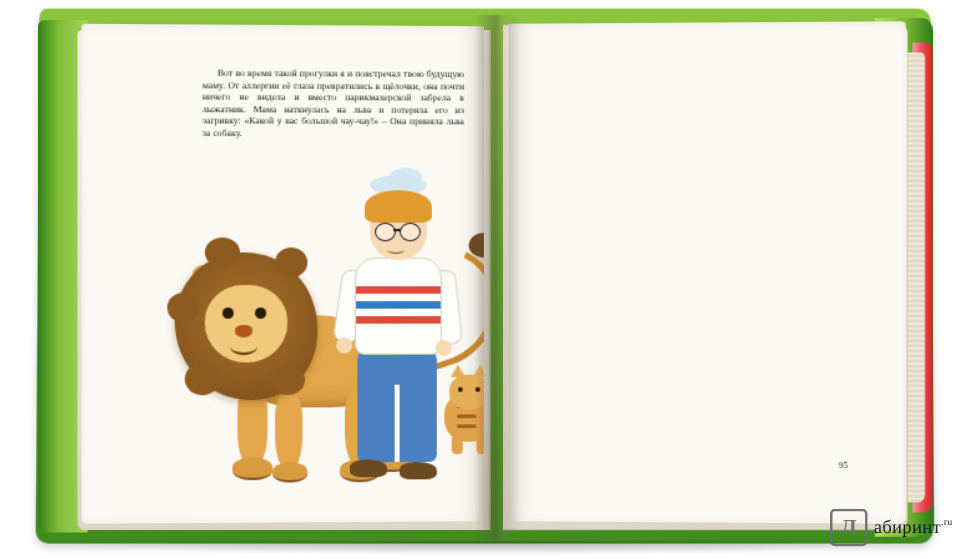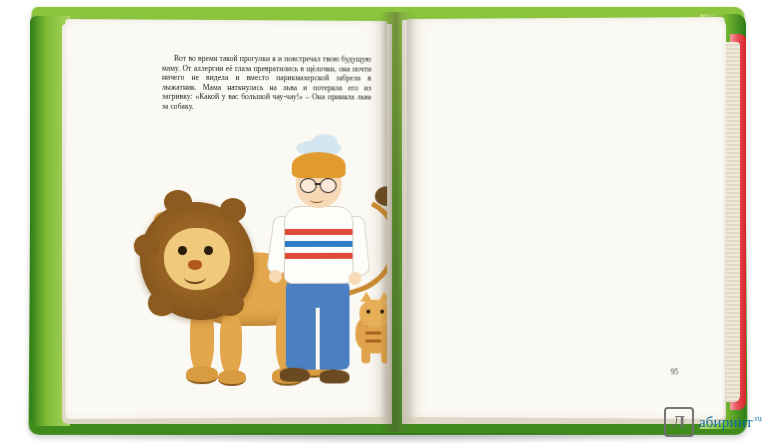--- a/index.html
+++ b/index.html
@@ -432,21 +432,21 @@
     align-items: center;
     justify-content: center;
     color: #6f6f6f;
     font-family: "Liberation Serif", serif;
     font-size: 17px;
     font-weight: bold;
   }
   .wm-text {
     font-family: "Liberation Serif", serif;
     font-size: 15px;
-    color: #0369a1;
+    color: #0f172a;
     letter-spacing: 0.2px;
   }
   .wm-text sup { font-size: 8px; }
 
   
   .foreedge {
     position: absolute;
     right: 6px;
     top: 36px;
     width: 14px;

